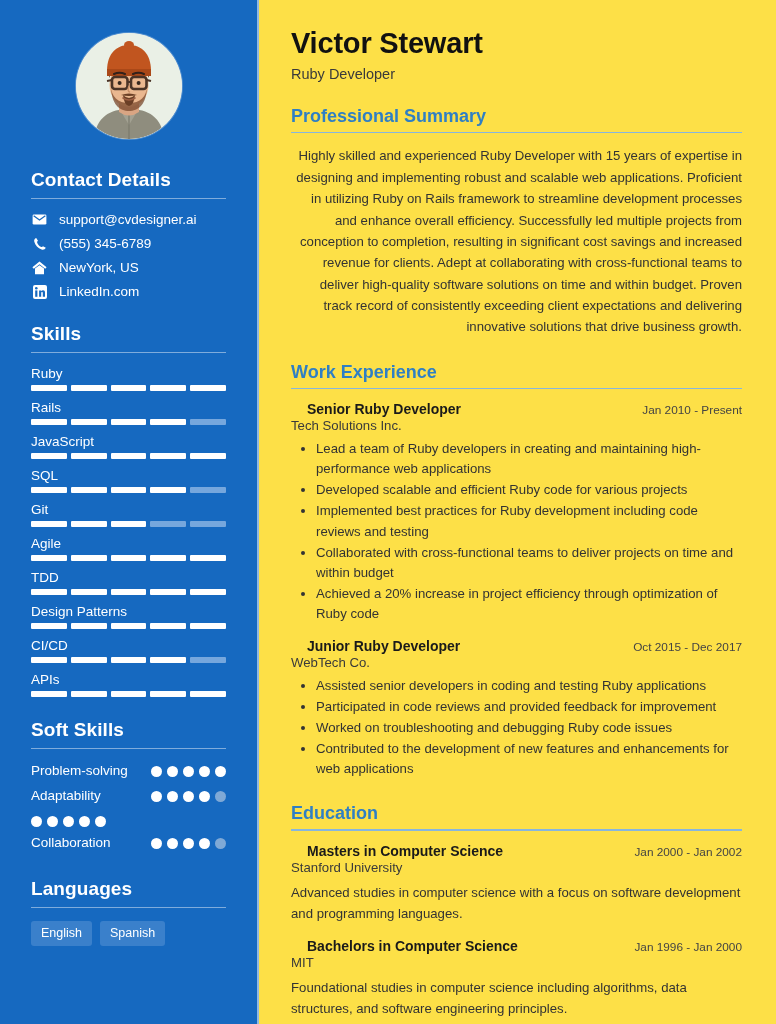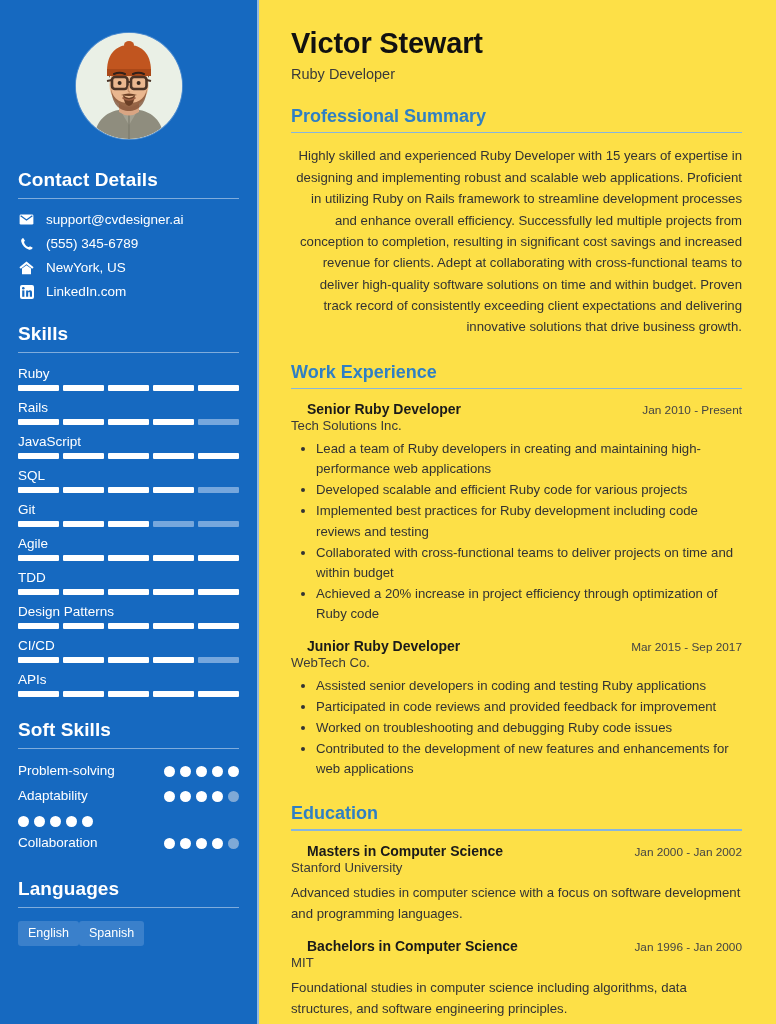--- a/index.html
+++ b/index.html
@@ -42,21 +42,21 @@
     width: 106px;
     height: 106px;
     border-radius: 50%;
     overflow: hidden;
     background: #eef2ea;
     position: relative;
     box-shadow: 0 0 0 1px rgba(255,255,255,0.25);
   }
   .avatar svg { display: block; width: 106px; height: 106px; }
 
-  .side-section { padding: 0 18px; }
+  .side-section { padding: 0 31px; }
 
   .side-heading {
     font-size: 19px;
     font-weight: bold;
     letter-spacing: 0.1px;
     color: #ffffff;
     padding-bottom: 7px;
   }
   .side-rule {
     height: 1px;
@@ -127,21 +127,21 @@
   }
   .dot {
     width: 11px;
     height: 11px;
     border-radius: 50%;
     background: #ffffff;
   }
   .dot.off { background: #7fa9d6; }
 
   
-  .lang-row { display: flex; flex-wrap: wrap; gap: 0; }
+  .lang-row { display: flex; flex-wrap: wrap; gap: 8px; }
   .lang-badge {
     background: #3a80cb;
     color: #ffffff;
     font-size: 12.5px;
     padding: 5px 10px 6px 10px;
     border-radius: 3px;
   }
 
   
   .main {
@@ -521,21 +521,21 @@
               <li>Lead a team of Ruby developers in creating and maintaining high-performance web applications</li>
               <li>Developed scalable and efficient Ruby code for various projects</li>
               <li>Implemented best practices for Ruby development including code reviews and testing</li>
               <li>Collaborated with cross-functional teams to deliver projects on time and within budget</li>
               <li>Achieved a 20% increase in project efficiency through optimization of Ruby code</li>
             </ul>
           </div>
           <div class="entry">
             <div class="entry-head">
               <div class="entry-title">Junior Ruby Developer</div>
-              <div class="entry-date">Mar 2015 - Sep 2017</div>
+              <div class="entry-date">Oct 2015 - Dec 2017</div>
             </div>
             <div class="entry-org">WebTech Co.</div>
             <ul class="bullets">
               <li>Assisted senior developers in coding and testing Ruby applications</li>
               <li>Participated in code reviews and provided feedback for improvement</li>
               <li>Worked on troubleshooting and debugging Ruby code issues</li>
               <li>Contributed to the development of new features and enhancements for web applications</li>
             </ul>
           </div>
         </div>

